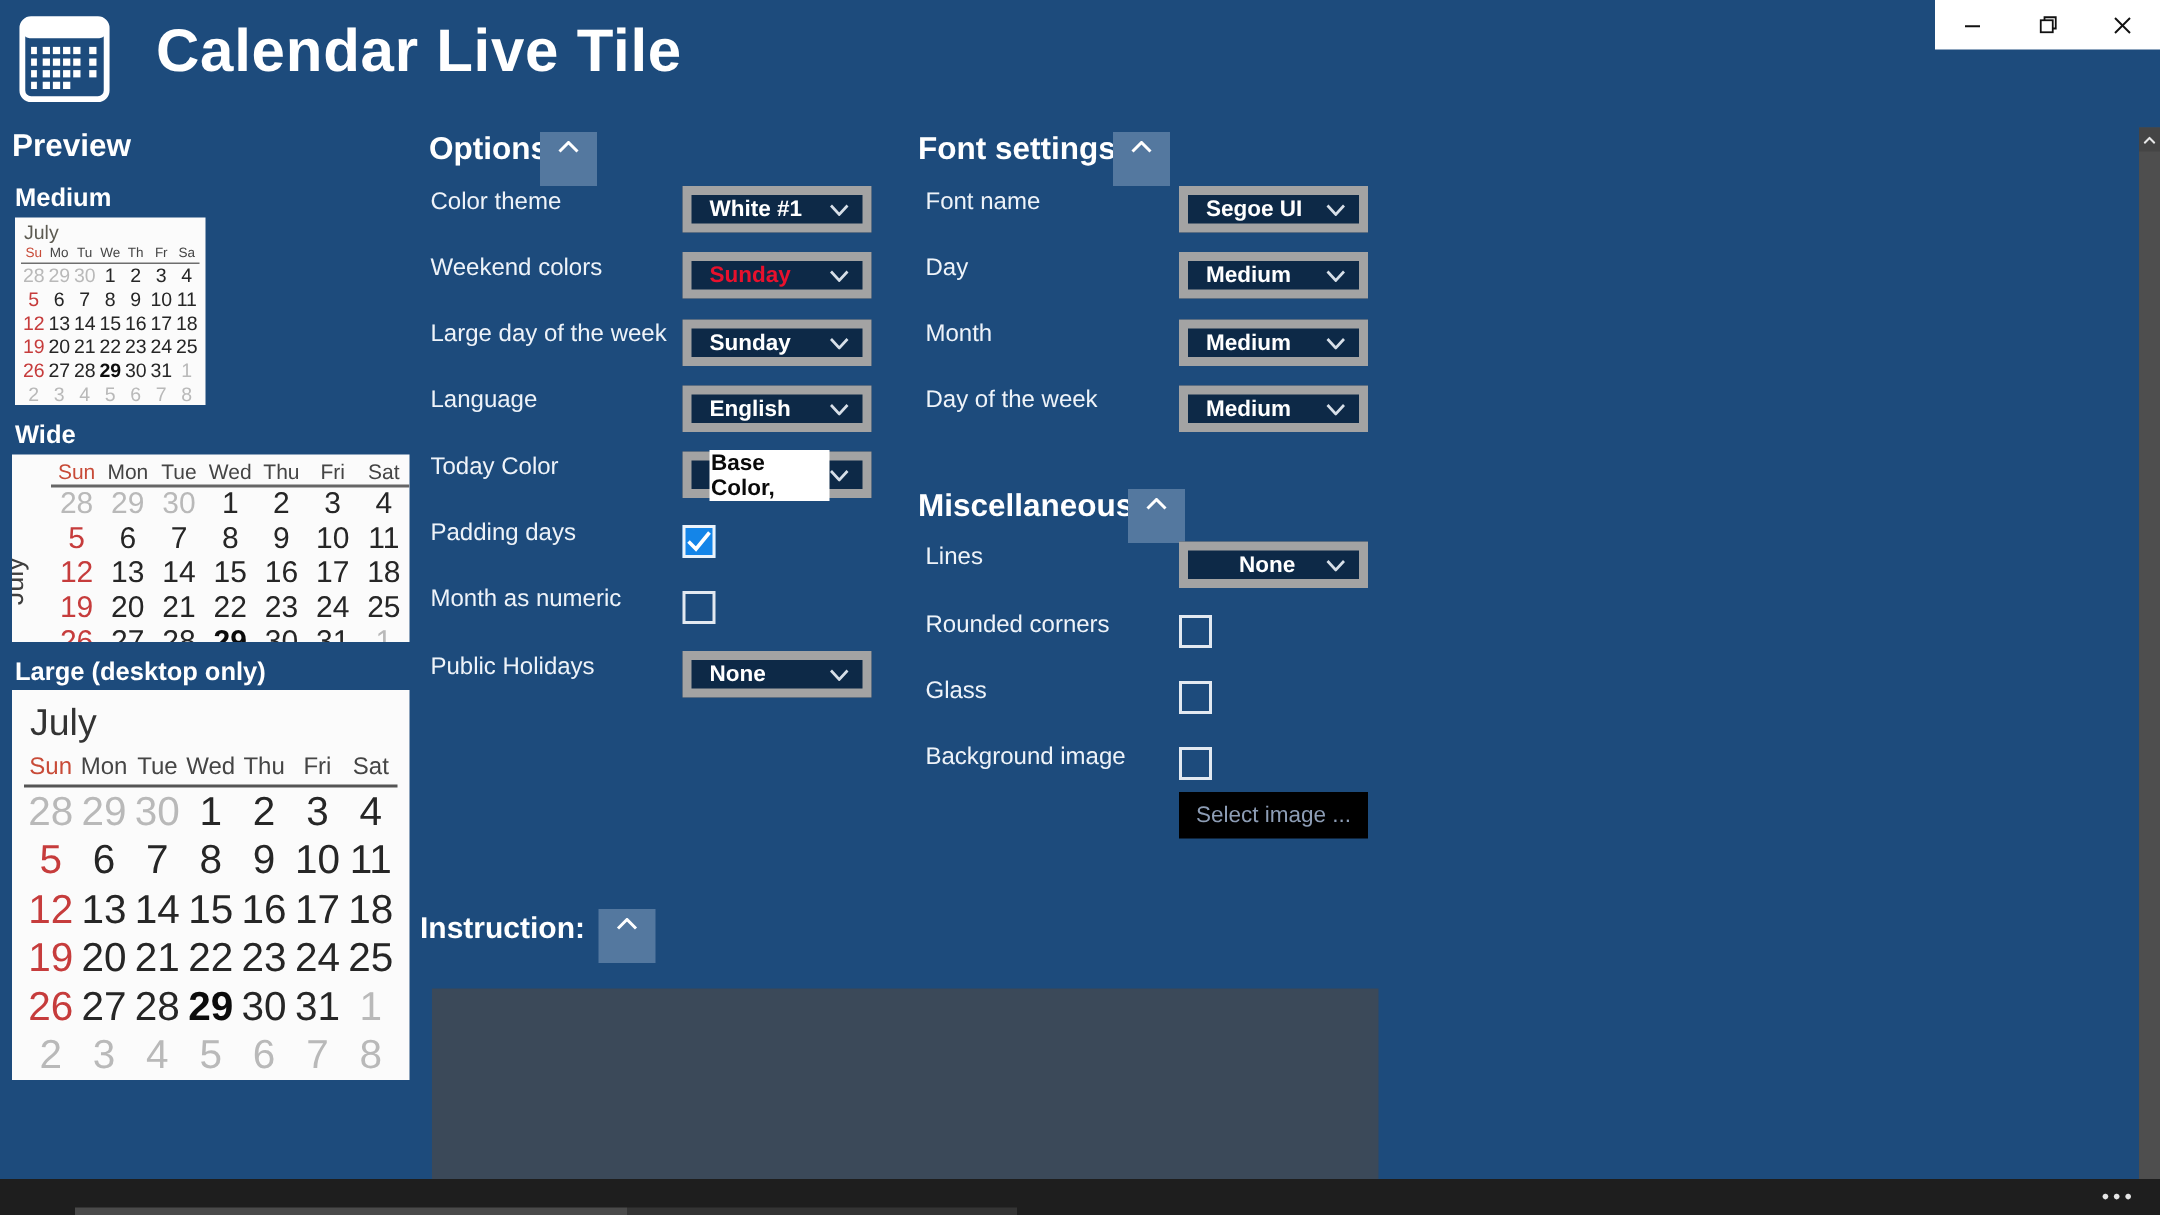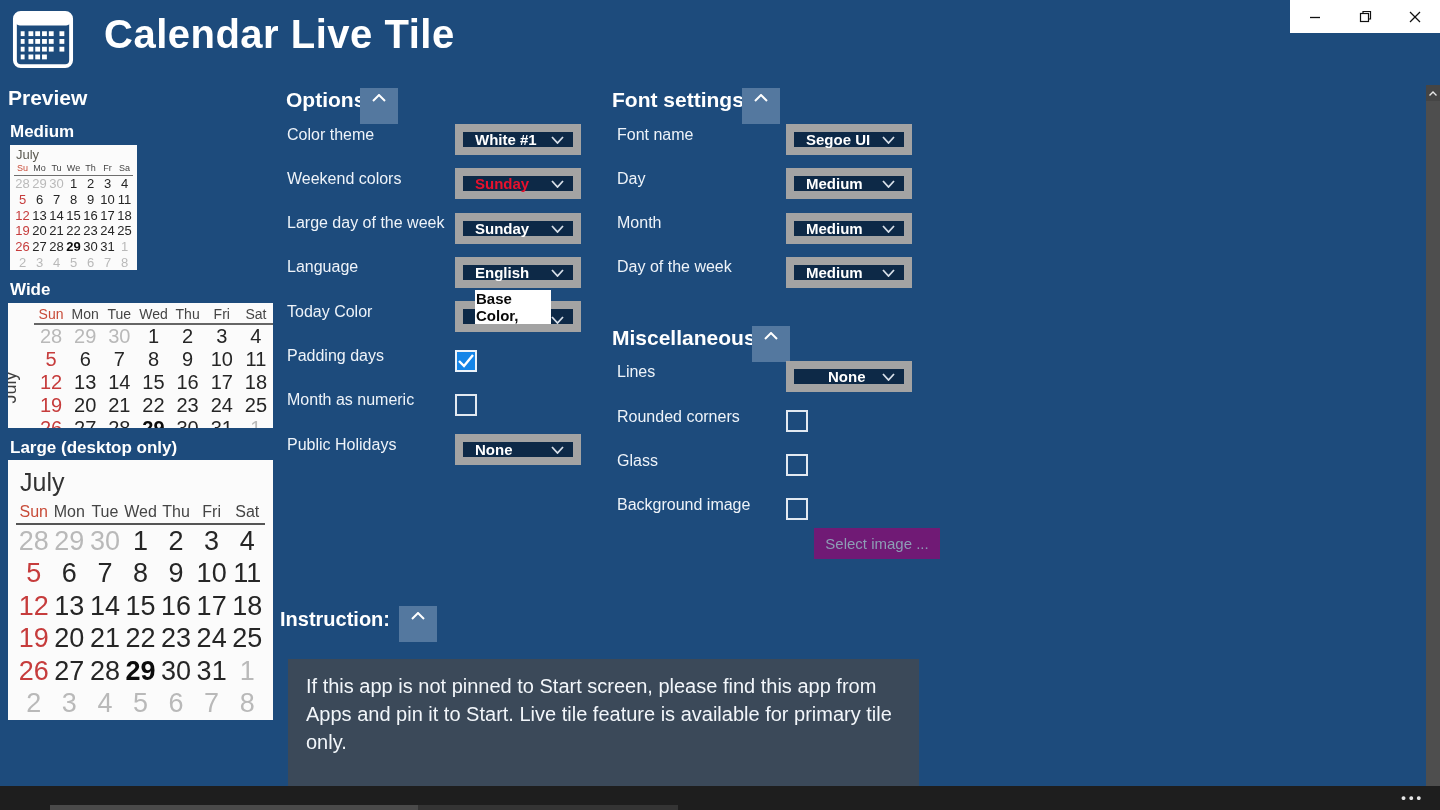--- a/index.html
+++ b/index.html
@@ -24,35 +24,35 @@
   .h2 { font-size:17px; font-weight:bold; color:#fff; }
   .lbl { font-size:16px; color:#eef3f9; }
   .collapse-btn {
     width:38px; height:36px; background:#54789f;
     display:flex; align-items:flex-start; justify-content:center; padding-top:6px;
   }
 
   
   .dd {
     width:126px; height:31px; background:#0d2947;
-    border:8px solid #a3a3a3; color:#fff;
+    border:6px solid #a3a3a3; color:#fff;
     display:flex; align-items:center; justify-content:space-between;
     padding:0 9px 0 12px; font-size:15px; font-weight:600;
   }
   .dd .red { color:#e8112d; }
   .dd .sel-text { background:#ffffff; color:#0a0a0a; padding:0 1px; }
   .chev { flex:0 0 auto; }
   .cb {
     width:22px; height:22px; border:2px solid #e2e9f1; background:transparent;
     display:flex; align-items:center; justify-content:center;
   }
   .cb.checked { background:#1485e8; border-color:#ecf3fa; }
   .btn-disabled {
-    width:126px; height:31px; background:#701a75; color:#8d9db5;
-    display:flex; align-items:center; justify-content:center; font-size:15px;margin-left:28px;
+    width:126px; height:31px; background:#000000; color:#8d9db5;
+    display:flex; align-items:center; justify-content:center; font-size:15px;
   }
 
   
   .tile { background:#fbfbfb; color:#262626; overflow:hidden; }
   .cal-head { display:grid; grid-template-columns:repeat(7,1fr); text-align:center; border-bottom:1px solid #6e6e6e; }
   .cal-grid { display:grid; grid-template-columns:repeat(7,1fr); text-align:center; }
   .cal-h { color:#454545; }
   .cal-h.sun { color:#c84b38; }
   .cal-d.norm { color:#262626; }
   .cal-d.pad { color:#b9b9b9; }
@@ -354,21 +354,21 @@
 
 <div class="abs lbl" style="left:287px; top:258px;">Language</div>
 <div class="abs dd" style="left:455px; top:257px;">
   <span>English</span>
   <svg class="chev" width="13" height="8" viewBox="0 0 13 8" fill="none" stroke="#d7dfe8" stroke-width="1.8">
       <polyline points="1,1 6.5,7 12,1"></polyline>
     </svg>
 </div>
 
 <div class="abs lbl" style="left:287px; top:303px;">Today Color</div>
-<div class="abs dd" style="left:455px; top:301px;align-items:flex-end;">
+<div class="abs dd" style="left:455px; top:301px;">
   <span class="sel-text">Base Color,</span>
   <svg class="chev" width="13" height="8" viewBox="0 0 13 8" fill="none" stroke="#d7dfe8" stroke-width="1.8">
       <polyline points="1,1 6.5,7 12,1"></polyline>
     </svg>
 </div>
 
 <div class="abs lbl" style="left:287px; top:347px;">Padding days</div>
 <div class="abs cb checked" style="left:455px; top:350px;">
   <svg width="16" height="14" viewBox="0 0 16 14" fill="none" stroke="#fff" stroke-width="2.4">
       <polyline points="1,7 6,12 15,1"></polyline>
@@ -451,21 +451,20 @@
 
 <div class="abs btn-disabled" style="left:786px; top:528px;">Select image ...</div>
 
 <div class="abs h1" style="left:280px; top:608px; font-size:20px;">Instruction:</div>
 <div class="abs collapse-btn" style="left:399px; top:606px;">
   <svg width="14" height="8" viewBox="0 0 14 8" fill="none" stroke="#fff" stroke-width="2">
       <polyline points="1,7 7,1 13,7"></polyline>
     </svg>
 </div>
 <div class="abs instr-panel">
-  <div class="instr-body">If this app is not pinned to Start screen, please find this app from Apps and pin it to Start. Live tile feature is available for primary tile only.</div>
 </div>
 
 <div class="abs vscroll">
   <div class="vscroll-arrow">
     <svg width="8" height="5" viewBox="0 0 8 5" fill="none" stroke="#e8e8e8" stroke-width="1.4">
         <polyline points="0.5,4.5 4,1 7.5,4.5"></polyline>
       </svg>
   </div>
 </div>
 

